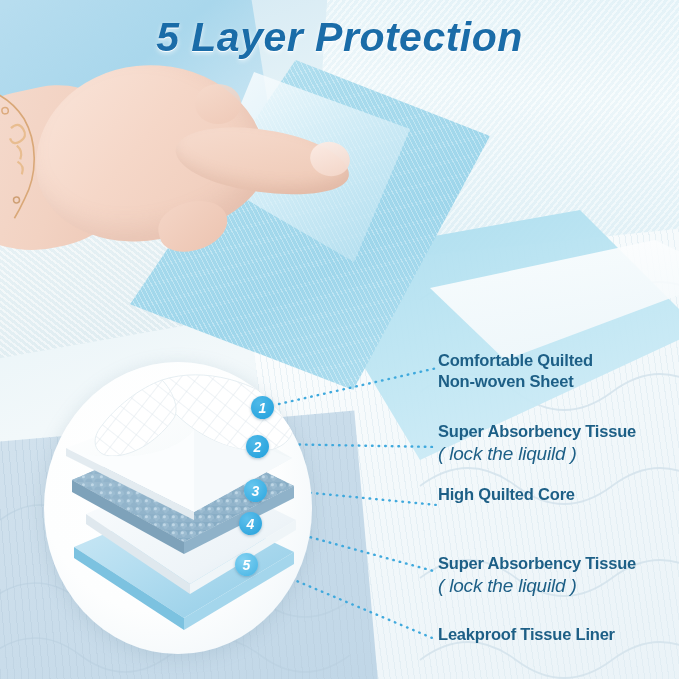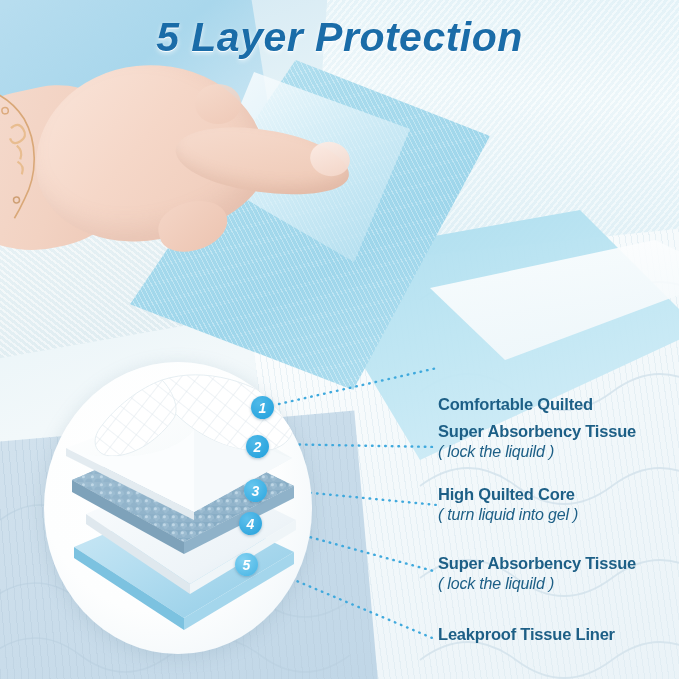--- a/index.html
+++ b/index.html
@@ -186,24 +186,24 @@
   .badge.b5{left:235px;top:553px;background:radial-gradient(circle at 35% 30%,#84d2f2,#43b3e4);}
 
   
   .labels{position:absolute;left:438px;top:350px;width:240px;}
   .label-block{margin-bottom:14px;}
   .label-main{
     font-size:16.5px;font-weight:700;color:#1d5f86;
     letter-spacing:-.2px;line-height:1.25;white-space:nowrap;
   }
   .label-sub{
-    font-size:16px;font-style:italic;color:#1d5f86;
+    font-size:19px;font-style:italic;color:#1d5f86;
     letter-spacing:-.2px;line-height:1.3;white-space:nowrap;
   }
-  .lb1{position:absolute;top:0px;margin-top:44px;}
+  .lb1{position:absolute;top:0px;}
   .lb2{position:absolute;top:71px;}
   .lb3{position:absolute;top:134px;}
   .lb4{position:absolute;top:203px;}
   .lb5{position:absolute;top:274px;}
 </style>
 </head>
 <body>
 
 <div id="stage">
 
@@ -338,30 +338,30 @@
   <div class="badge b1">1</div>
   <div class="badge b2">2</div>
   <div class="badge b3">3</div>
   <div class="badge b4">4</div>
   <div class="badge b5">5</div>
 
   <div class="labels">
 
     <div class="label-block lb1">
       <div class="label-main">Comfortable Quilted</div>
+      <div class="label-main">Non-woven Sheet</div>
     </div>
 
     <div class="label-block lb2">
       <div class="label-main">Super Absorbency Tissue</div>
       <div class="label-sub">( lock the liquild )</div>
     </div>
 
     <div class="label-block lb3">
       <div class="label-main">High Quilted Core</div>
-      <div class="label-sub">( turn liquid into gel )</div>
     </div>
 
     <div class="label-block lb4">
       <div class="label-main">Super Absorbency Tissue</div>
       <div class="label-sub">( lock the liquild )</div>
     </div>
 
     <div class="label-block lb5">
       <div class="label-main">Leakproof Tissue Liner</div>
     </div>

